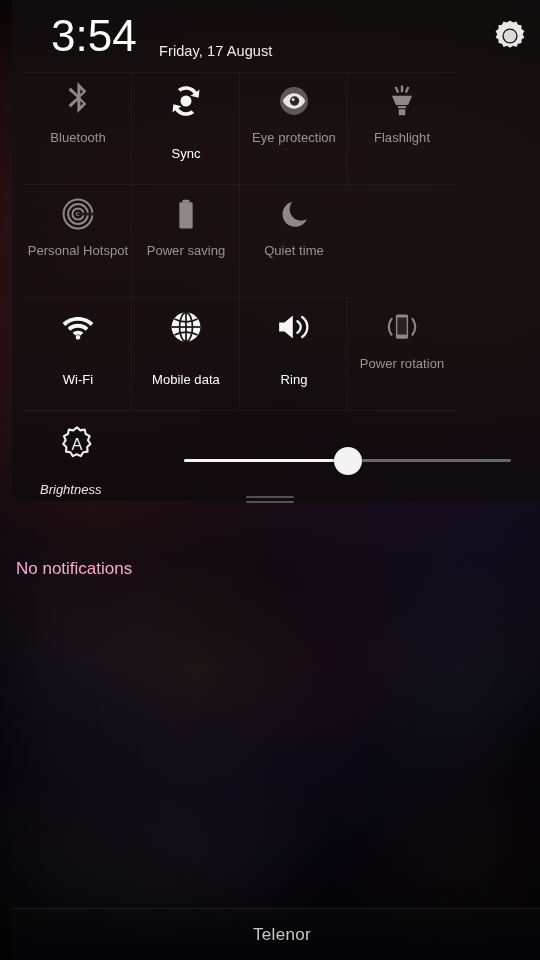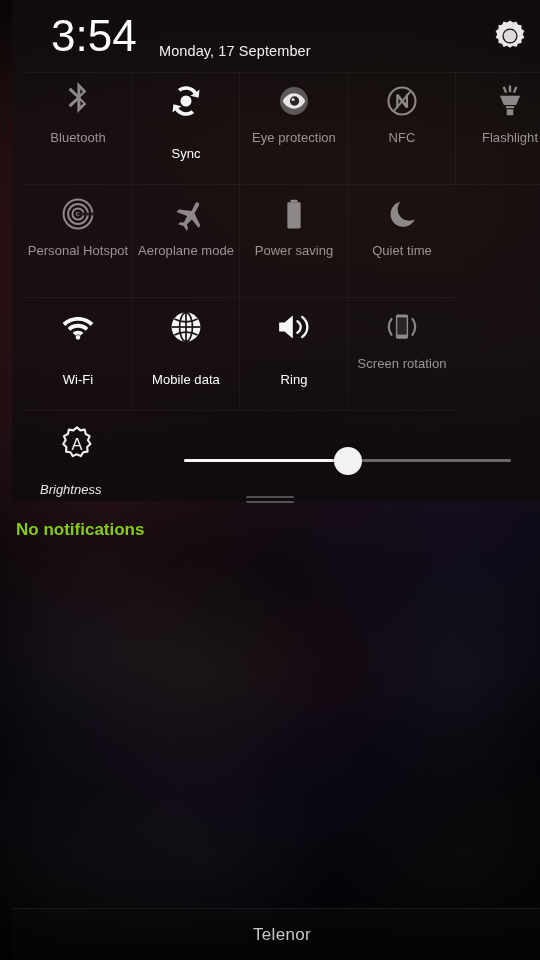--- a/index.html
+++ b/index.html
@@ -119,21 +119,21 @@
   #drag-handle {
     position:absolute; left:246px; top:496px; width:48px; height:10px; cursor:grab;
   }
   #drag-handle i {
     display:block; height:2px; background:rgba(220,210,210,0.34); border-radius:1px; margin-bottom:3px;
   }
 
   
   #notifications { position:absolute; left:0; top:520px; width:540px; }
   #no-notifications {
-    margin-left:16px; font-size:17px; color:#84cc16; font-weight:700;
+    margin-left:16px; font-size:17px; color:#f9a8d4; font-weight:400;margin-top:39px;
   }
 
   
   #carrier-bar {
     position:absolute; left:12px; bottom:0; width:540px; height:52px;
     border-top:1px solid rgba(255,255,255,0.09);
     display:flex; align-items:center; justify-content:center;
     background:linear-gradient(180deg, rgba(10,10,12,0.55) 0%, rgba(4,4,6,0.75) 100%);
   }
   #carrier-name { font-size:17px; color:#c9c6c6; letter-spacing:0.3px; }
@@ -141,21 +141,21 @@
 </head>
 <body>
 
 <div id="wallpaper"></div>
 <div id="wallpaper-shade"></div>
 
 <div id="panel">
 
   <div id="header">
     <div id="clock">3:54</div>
-    <div id="date">Monday, 17 September</div>
+    <div id="date">Friday, 17 August</div>
     <div id="settings-gear">
       <svg viewBox="0 0 40 40" width="40" height="40" aria-hidden="true">
         <path fill="#e9e7e7" d="M20 4.6l3.0 2.0 3.4-1.1 1.6 3.2 3.5.6.0 3.6 2.9 2.1-1.7 3.2 1.7 3.2-2.9 2.1.0 3.6-3.5.6-1.6 3.2-3.4-1.1-3.0 2.0-3.0-2.0-3.4 1.1-1.6-3.2-3.5-.6.0-3.6-2.9-2.1 1.7-3.2-1.7-3.2 2.9-2.1.0-3.6 3.5-.6 1.6-3.2 3.4 1.1z"></path>
         <circle cx="20" cy="20" r="7.6" fill="#141012"></circle>
         <circle cx="20" cy="20" r="6.3" fill="#ddd9d9"></circle>
       </svg>
     </div>
   </div>
 
   <div id="toggles">
@@ -186,30 +186,20 @@
           <svg viewBox="0 0 40 40" width="36" height="36">
             <circle cx="20" cy="20" r="15.5" opacity="0.60"></circle>
             <path d="M20 11.5c6.3 0 11.2 5.3 12.4 8.5-1.2 3.2-6.1 8.5-12.4 8.5S8.8 23.2 7.6 20C8.8 16.8 13.7 11.5 20 11.5z" fill="#e9e6e6"></path>
             <circle cx="20.6" cy="20" r="5.2" fill="#2a2426"></circle>
             <circle cx="19.0" cy="18.4" r="1.7" fill="#ddd8d8"></circle>
           </svg>
         </div>
         <div class="tlabel">Eye protection</div>
       </div>
 
-      <div class="tile off">
-        <div class="tico">
-          <svg viewBox="0 0 40 40" width="36" height="36">
-            <circle cx="20" cy="20" r="15.0" fill="none" stroke="#8e8888" stroke-width="2.3"></circle>
-            <path d="M13.6 27.6V12.4h2.6l8.0 10.4V12.4h2.5v15.2h-2.6l-8.0-10.5v10.5z"></path>
-            <path d="M11.3 30.6L29.2 9.7" stroke="#8e8888" stroke-width="2.2" fill="none"></path>
-          </svg>
-        </div>
-        <div class="tlabel">NFC</div>
-      </div>
 
       <div class="tile off">
         <div class="tico">
           <svg viewBox="0 0 40 40" width="36" height="36">
             <rect x="13.0" y="4.0" width="2.6" height="7.0" transform="rotate(-22 14.3 7.5)"></rect>
             <rect x="18.7" y="2.8" width="2.6" height="7.4"></rect>
             <rect x="24.4" y="4.0" width="2.6" height="7.0" transform="rotate(22 25.7 7.5)"></rect>
             <path d="M8.8 14.2h22.4l-4.4 10.2H13.2z"></path>
             <rect x="15.4" y="25.6" width="9.2" height="2.4"></rect>
             <rect x="16.4" y="29.2" width="7.2" height="6.6"></rect>
@@ -226,28 +216,20 @@
             <circle cx="20" cy="20" r="16.0" fill="none" stroke="#8e8888" stroke-width="2.2"></circle>
             <circle cx="20" cy="20" r="11.0" fill="none" stroke="#8e8888" stroke-width="2.2"></circle>
             <circle cx="20" cy="20" r="6.2" fill="none" stroke="#8e8888" stroke-width="2.2"></circle>
             <circle cx="20" cy="20" r="2.4"></circle>
             <rect x="19.0" y="18.4" width="19" height="3.2" fill="#241d1f"></rect>
           </svg>
         </div>
         <div class="tlabel">Personal Hotspot</div>
       </div>
 
-      <div class="tile off">
-        <div class="tico">
-          <svg viewBox="0 0 40 40" width="36" height="36">
-            <path d="M36.2 13.4c.7-1.0.5-2.4-.5-3.1-1.0-.7-2.4-.5-3.1.5l-5.8 7.1-13.6-4.5-2.9 2.2 10.5 6.9-4.9 5.9-4.6-.7-2.1 1.7 5.3 3.2 2.4 5.6 2.0-1.8-.3-4.7 6.4-4.3 5.6 10.8 2.3-2.7-3.5-14.0z" transform="rotate(-12 20 20)"></path>
-          </svg>
-        </div>
-        <div class="tlabel">Aeroplane mode</div>
-      </div>
 
       <div class="tile off">
         <div class="tico">
           <svg viewBox="0 0 40 40" width="36" height="36">
             <rect x="16.0" y="4.2" width="8.0" height="3.0" rx="1"></rect>
             <rect x="12.6" y="7.0" width="14.8" height="29.0" rx="1.6"></rect>
           </svg>
         </div>
         <div class="tlabel">Power saving</div>
       </div>
@@ -306,21 +288,21 @@
 
       <div class="tile off">
         <div class="tico">
           <svg viewBox="0 0 44 40" width="40" height="36">
             <rect x="15.2" y="6.0" width="13.6" height="27.0" rx="1.8"></rect>
             <rect x="16.8" y="9.4" width="10.4" height="19.0" fill="#2a2325"></rect>
             <path d="M10.4 11.0c-2.0 2.6-3.1 5.6-3.1 8.8s1.1 6.2 3.1 8.8" fill="none" stroke="#8e8888" stroke-width="2.4" stroke-linecap="round"></path>
             <path d="M33.6 11.0c2.0 2.6 3.1 5.6 3.1 8.8s-1.1 6.2-3.1 8.8" fill="none" stroke="#8e8888" stroke-width="2.4" stroke-linecap="round"></path>
           </svg>
         </div>
-        <div class="tlabel">Screen rotation</div>
+        <div class="tlabel">Power rotation</div>
       </div>
     </div>
   </div>
 
   <div id="brightness">
     <div id="auto-bright">
       <svg viewBox="0 0 40 40" width="40" height="40">
         <path fill="none" stroke="#efeded" stroke-width="2.1" stroke-linejoin="round" d="M20 3.4l3.3 3.0 4.4-.8 1.0 4.4 4.0 2.1-1.8 4.1 2.5 3.8-3.2 3.1.4 4.5-4.4.7-2.4 3.8-4.0-1.8-4.0 1.8-2.4-3.8-4.4-.7.4-4.5-3.2-3.1 2.5-3.8-1.8-4.1 4.0-2.1 1.0-4.4 4.4.8z"></path>
         <text x="20" y="26.2" font-family="Liberation Sans, sans-serif" font-size="16.5" fill="#efeded" text-anchor="middle">A</text>
       </svg>

